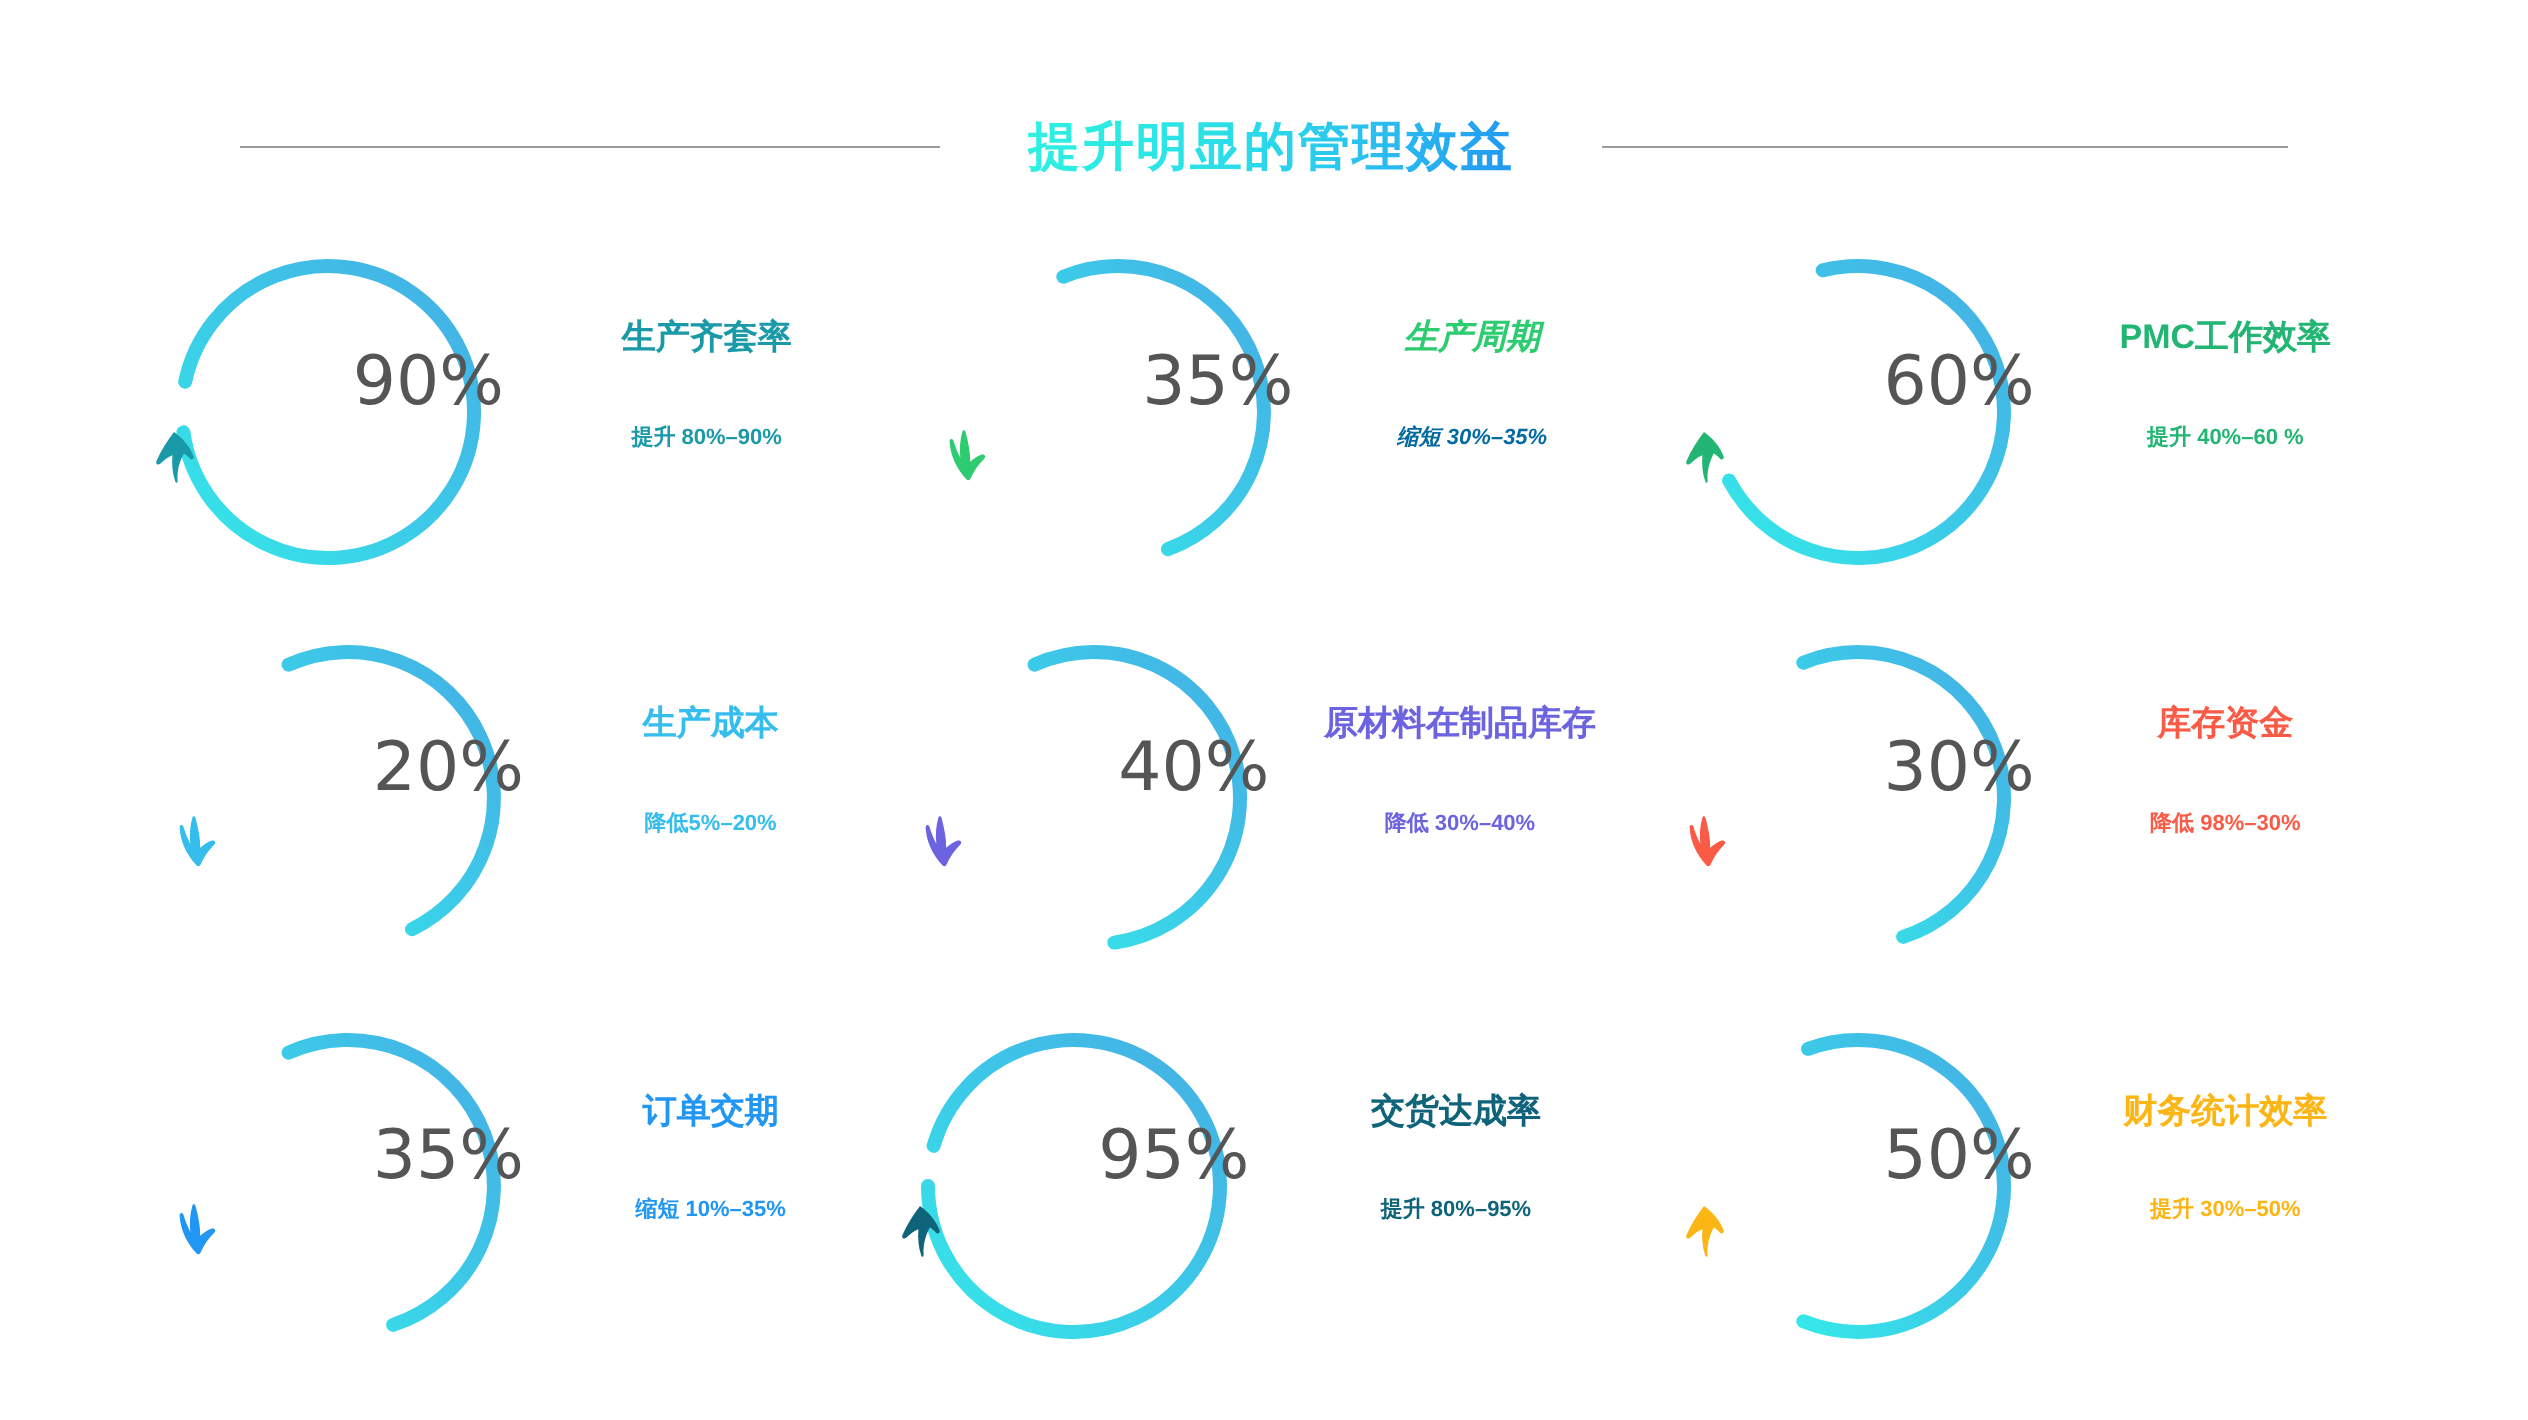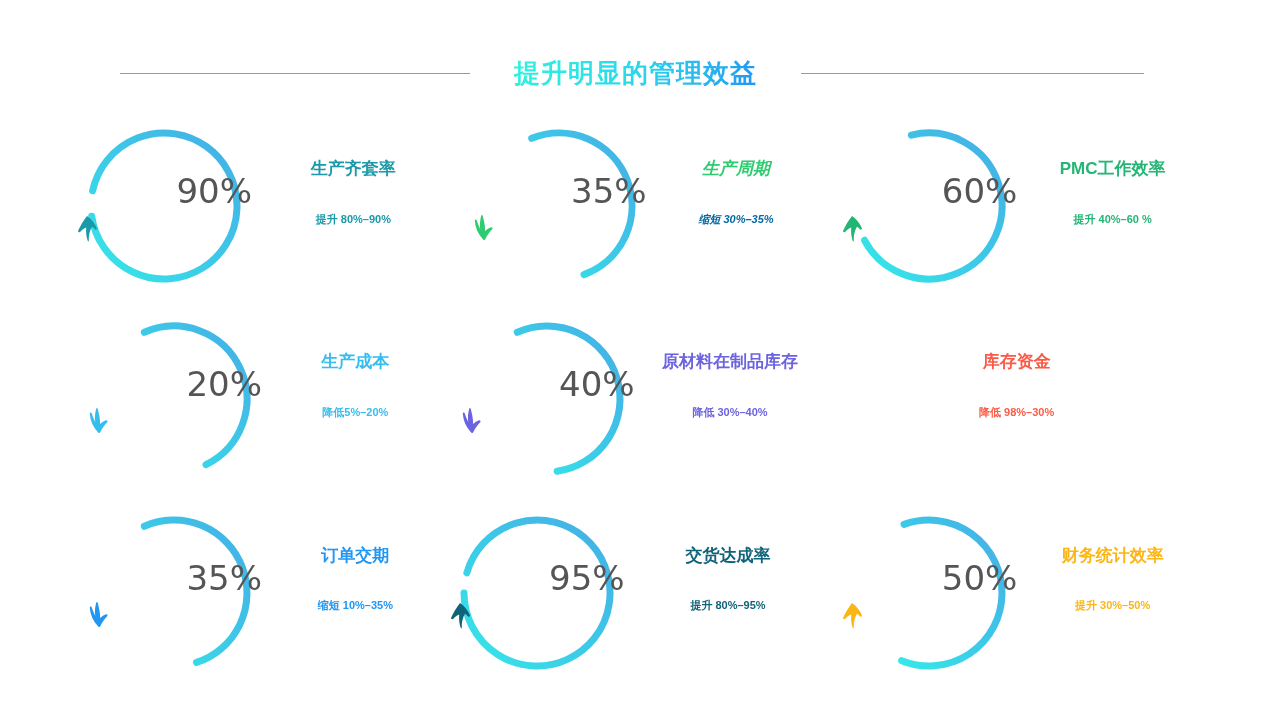--- a/index.html
+++ b/index.html
@@ -194,20 +194,38 @@
           <path d="M10.2 1.8 C9.0 6.2 8.6 10.6 9.2 15.0 C7.7 12.0 6.5 9.2 5.7 6.3 C5.3 5.0 3.7 5.3 3.8 6.7 C4.2 13.6 7.0 19.9 12.2 25.6 C12.9 26.4 13.9 26.2 14.3 25.3 C16.0 21.4 18.3 18.1 21.2 15.2 C22.2 14.2 21.2 12.8 19.9 13.3 C17.8 14.1 15.9 15.3 14.1 16.9 C14.2 11.8 13.0 6.8 11.8 2.0 C11.5 0.9 10.5 0.7 10.2 1.8 Z" fill="#6c63e0"></path>
         </svg>
       </div>
     </div>
     <div class="card-text">
       <div class="card-title" style="color:#6c63e0">原材料在制品库存</div>
       <div class="card-sub" style="color:#6c63e0">降低 30%–40%</div>
     </div>
   </div>
       <div class="card c5">
+    <div class="dial">
+      <svg width="176" height="176" viewBox="0 0 176 176">
+        <defs>
+          <linearGradient id="g5" x1="1" y1="0" x2="0" y2="1">
+            <stop offset="0%" stop-color="#45aee5"></stop>
+            <stop offset="55%" stop-color="#3ccbe8"></stop>
+            <stop offset="100%" stop-color="#35e8e8"></stop>
+          </linearGradient>
+        </defs>
+        <path d="M 60.65 20.32 A 73 73 0 1 1 110.56 157.43" fill="none" stroke="url(#g5)" stroke-width="7" stroke-linecap="round"></path>
+      </svg>
+      <div class="dial-value">30%</div>
+      <div class="dial-arrow">
+        <svg width="25" height="29" viewBox="0 0 25 29">
+          <path d="M10.2 1.8 C9.0 6.2 8.6 10.6 9.2 15.0 C7.7 12.0 6.5 9.2 5.7 6.3 C5.3 5.0 3.7 5.3 3.8 6.7 C4.2 13.6 7.0 19.9 12.2 25.6 C12.9 26.4 13.9 26.2 14.3 25.3 C16.0 21.4 18.3 18.1 21.2 15.2 C22.2 14.2 21.2 12.8 19.9 13.3 C17.8 14.1 15.9 15.3 14.1 16.9 C14.2 11.8 13.0 6.8 11.8 2.0 C11.5 0.9 10.5 0.7 10.2 1.8 Z" fill="#fa5b46"></path>
+        </svg>
+      </div>
+    </div>
     <div class="card-text">
       <div class="card-title" style="color:#fa5b46">库存资金</div>
       <div class="card-sub" style="color:#fa5b46">降低 98%–30%</div>
     </div>
   </div>
       <div class="card c6">
     <div class="dial">
       <svg width="176" height="176" viewBox="0 0 176 176">
         <defs>
           <linearGradient id="g6" x1="1" y1="0" x2="0" y2="1">

